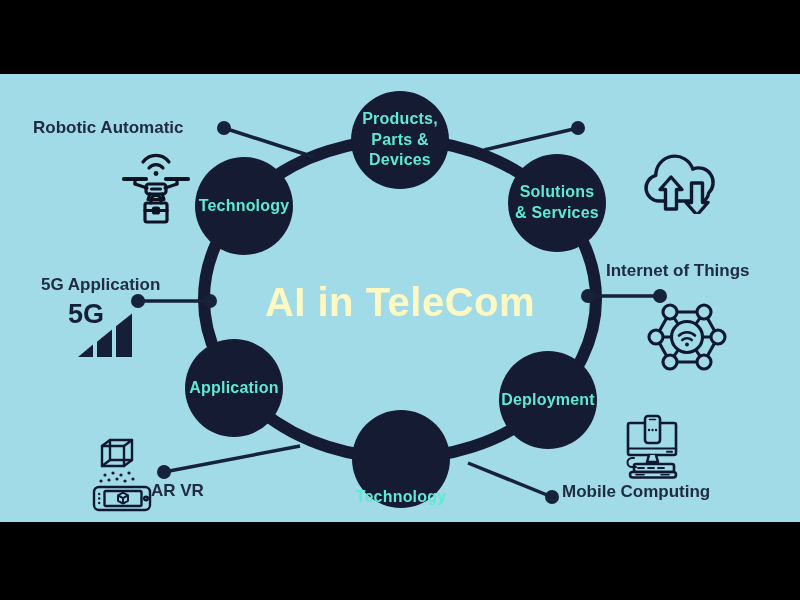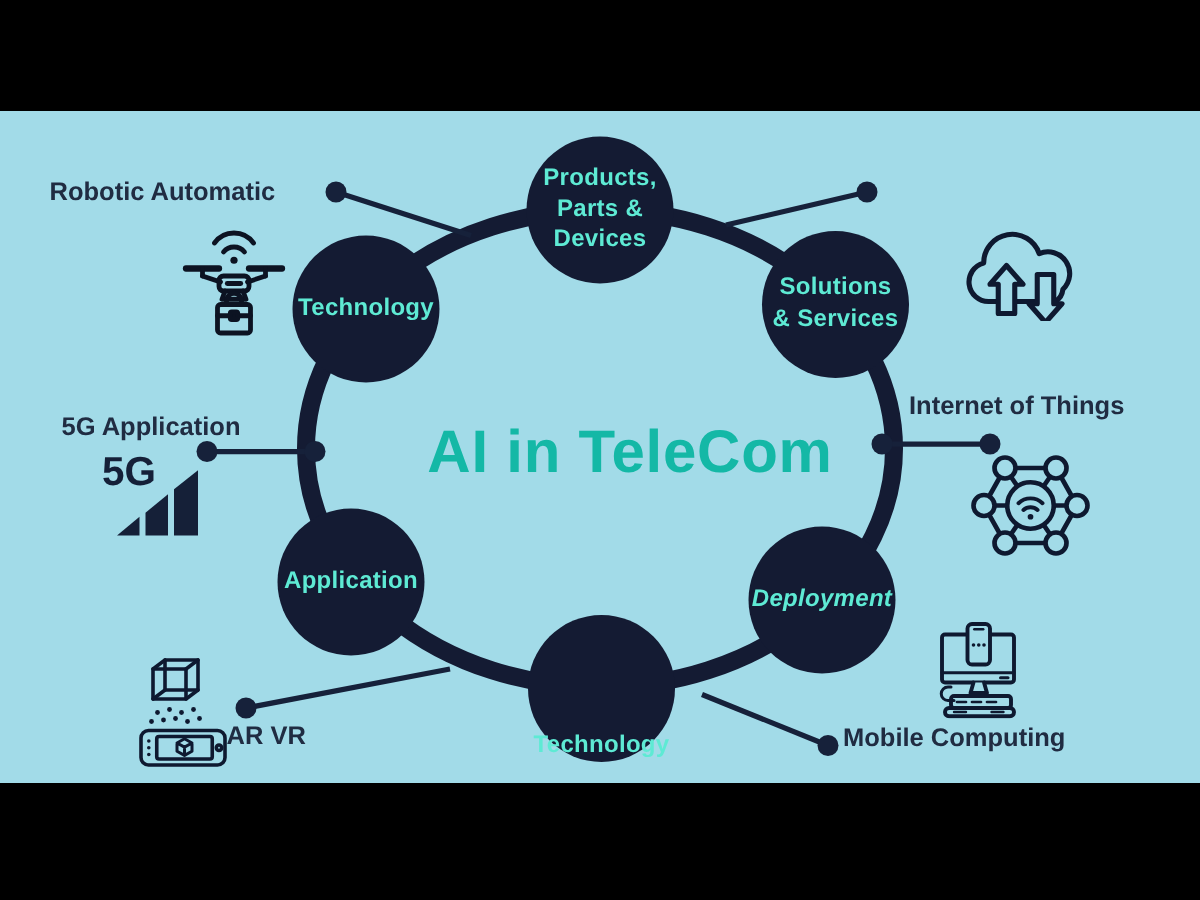--- a/index.html
+++ b/index.html
@@ -15,28 +15,28 @@
     position:absolute;width:98px;height:98px;border-radius:50%;
     background:#141b33;display:flex;align-items:center;justify-content:center;
     text-align:center;z-index:3;
   }
   .node-label{
     color:#5eead4;font-weight:bold;font-size:16px;line-height:1.3;
     white-space:pre-line;letter-spacing:.2px;
   }
   .node-products  {left:351px;top:91px;}
   .node-solutions {left:508px;top:154px;}
-  .node-deployment{left:499px;top:351px;font-style:italic;}
+  .node-deployment{left:499px;top:351px;}
   .node-technology{left:352px;top:410px;align-items:flex-end;}
   .node-application{left:185px;top:339px;}
   .node-components{left:195px;top:157px;}
   .title{
     position:absolute;left:400px;top:302px;transform:translate(-50%,-50%);
-    font-size:40px;font-weight:bold;letter-spacing:.5px;color:#14b8a6;
-    white-space:nowrap;z-index:2;margin-left:20px;
+    font-size:40px;font-weight:bold;letter-spacing:.5px;color:#fef9c3;
+    white-space:nowrap;z-index:2;
   }
   .outer-label{
     position:absolute;transform:translateY(-50%);
     font-size:17px;font-weight:600;color:#202c42;white-space:nowrap;z-index:2;
   }
   .label-robotic{left:33px;top:128px;}
   .label-cloud{left:594px;top:127px;}
   .label-5g{left:41px;top:285px;}
   .label-iot{left:606px;top:271px;}
   .label-arvr{left:151px;top:491px;}

